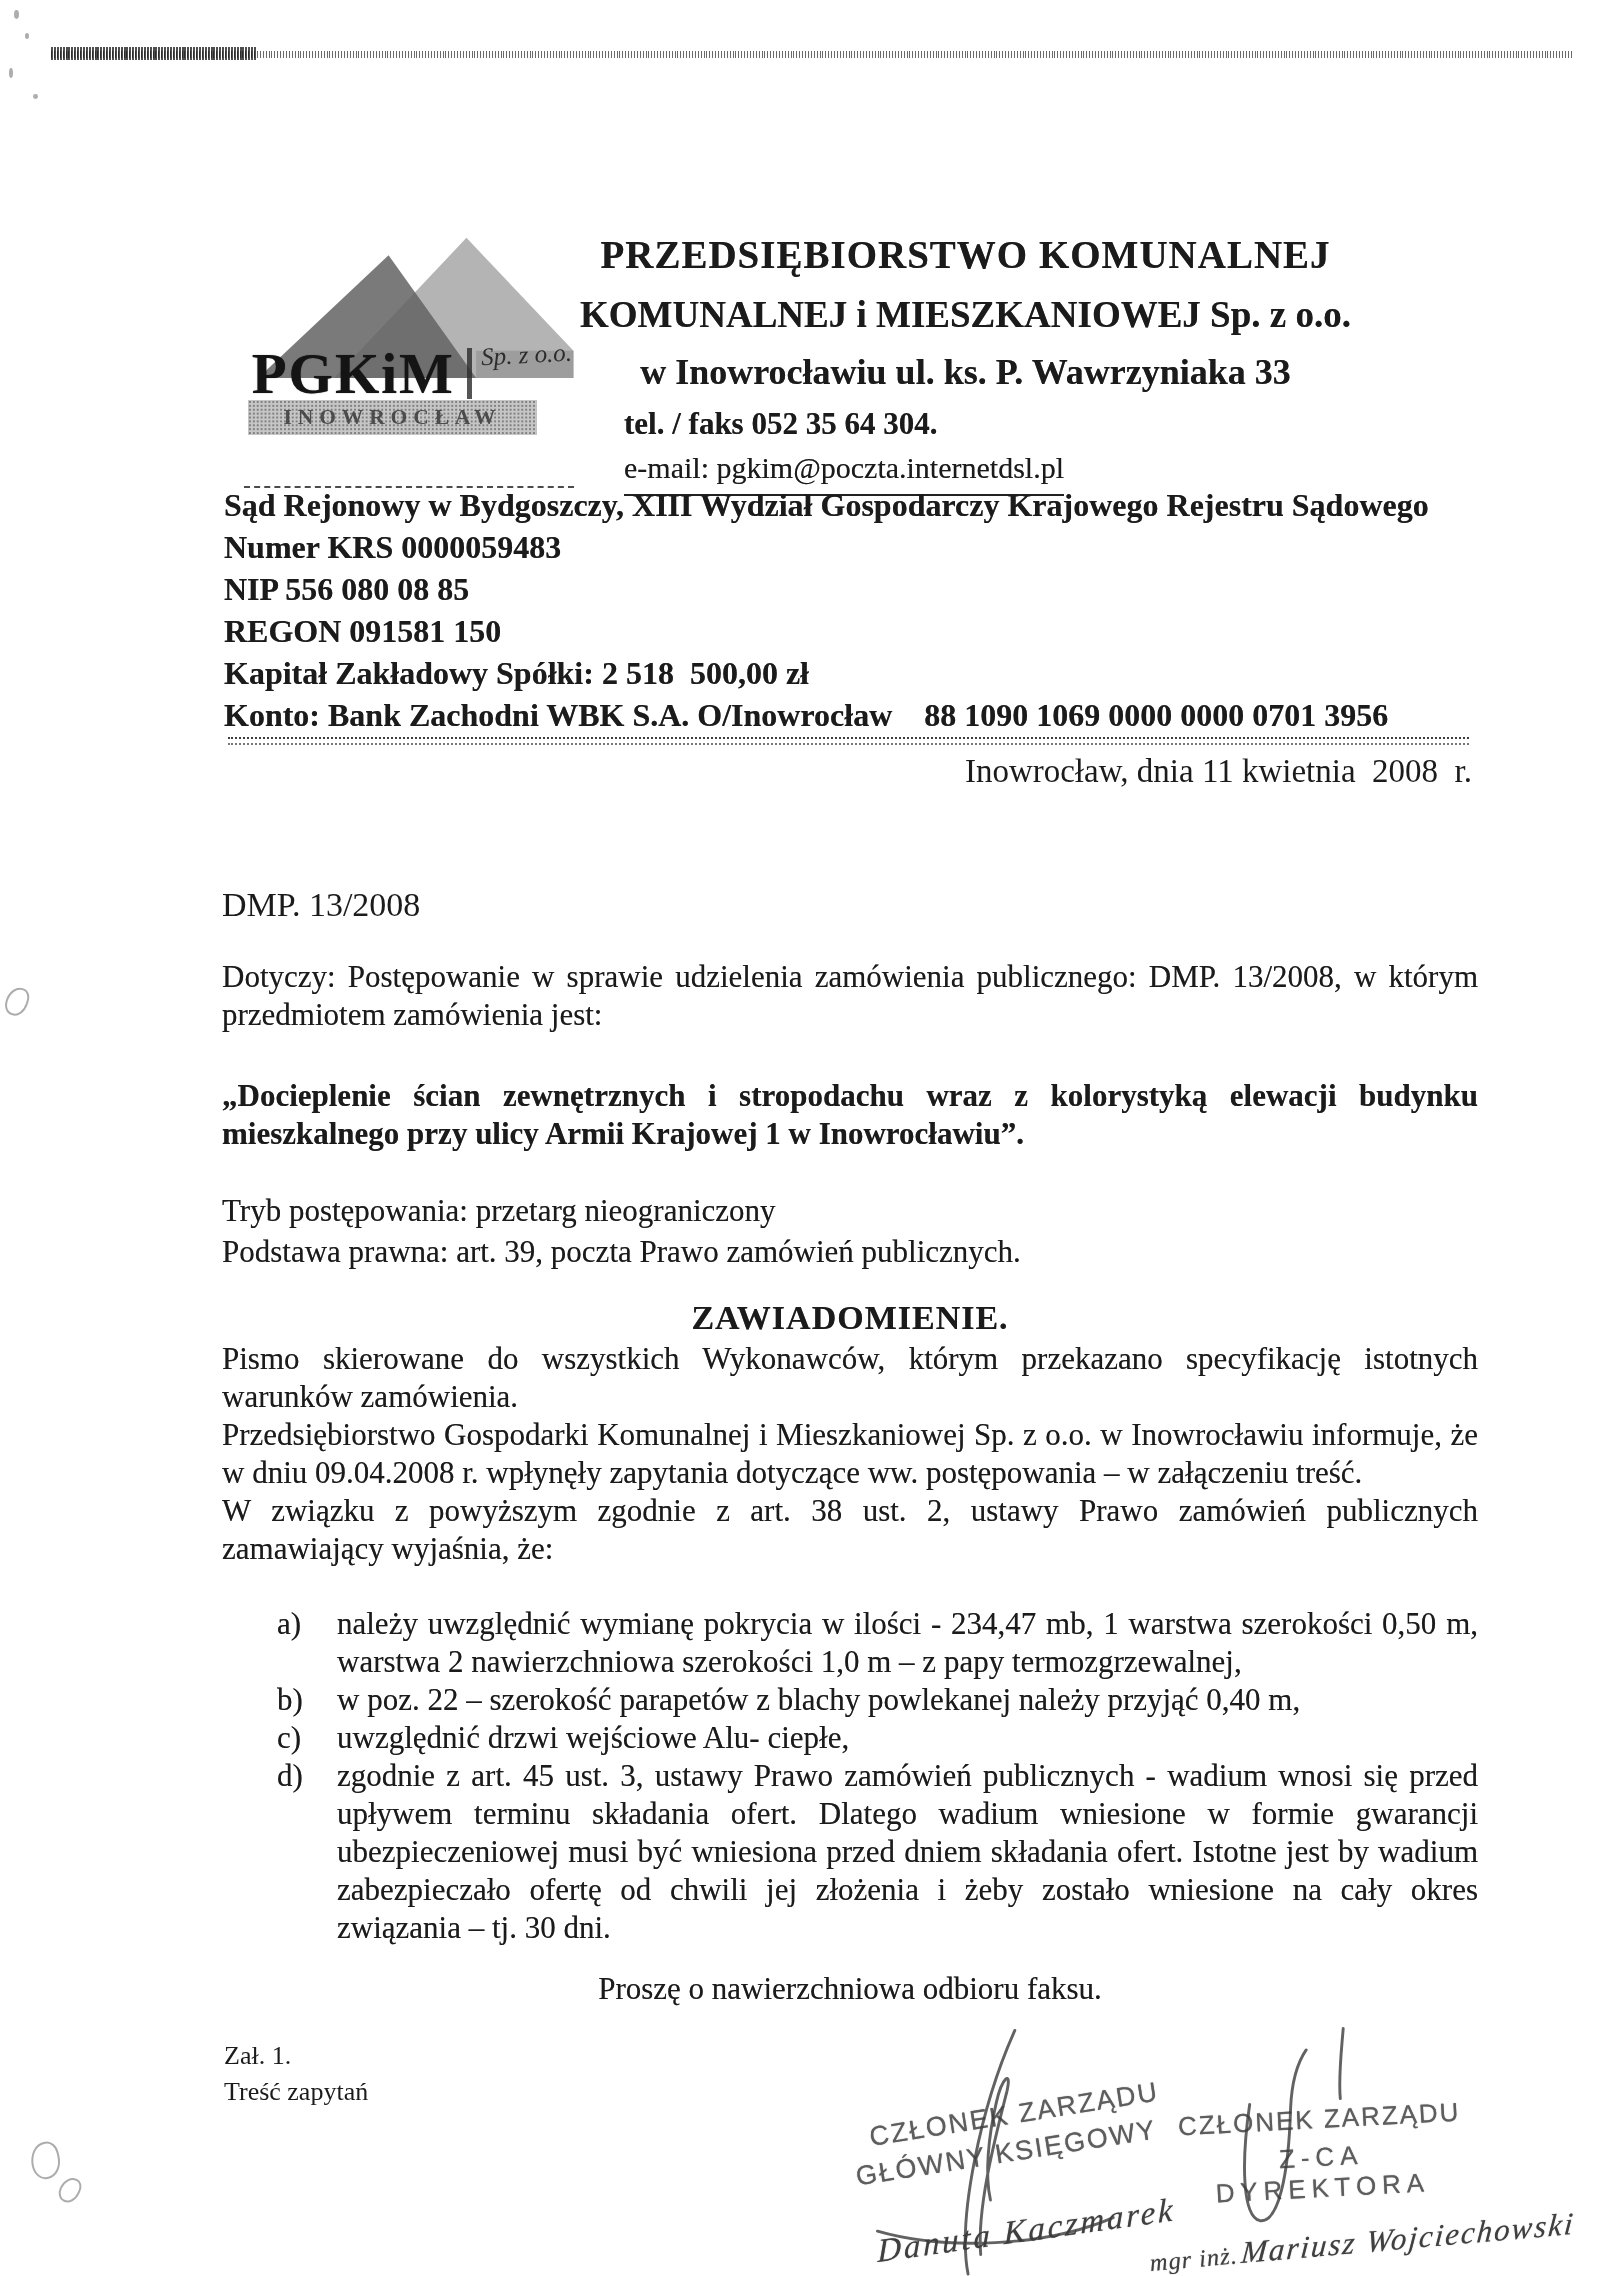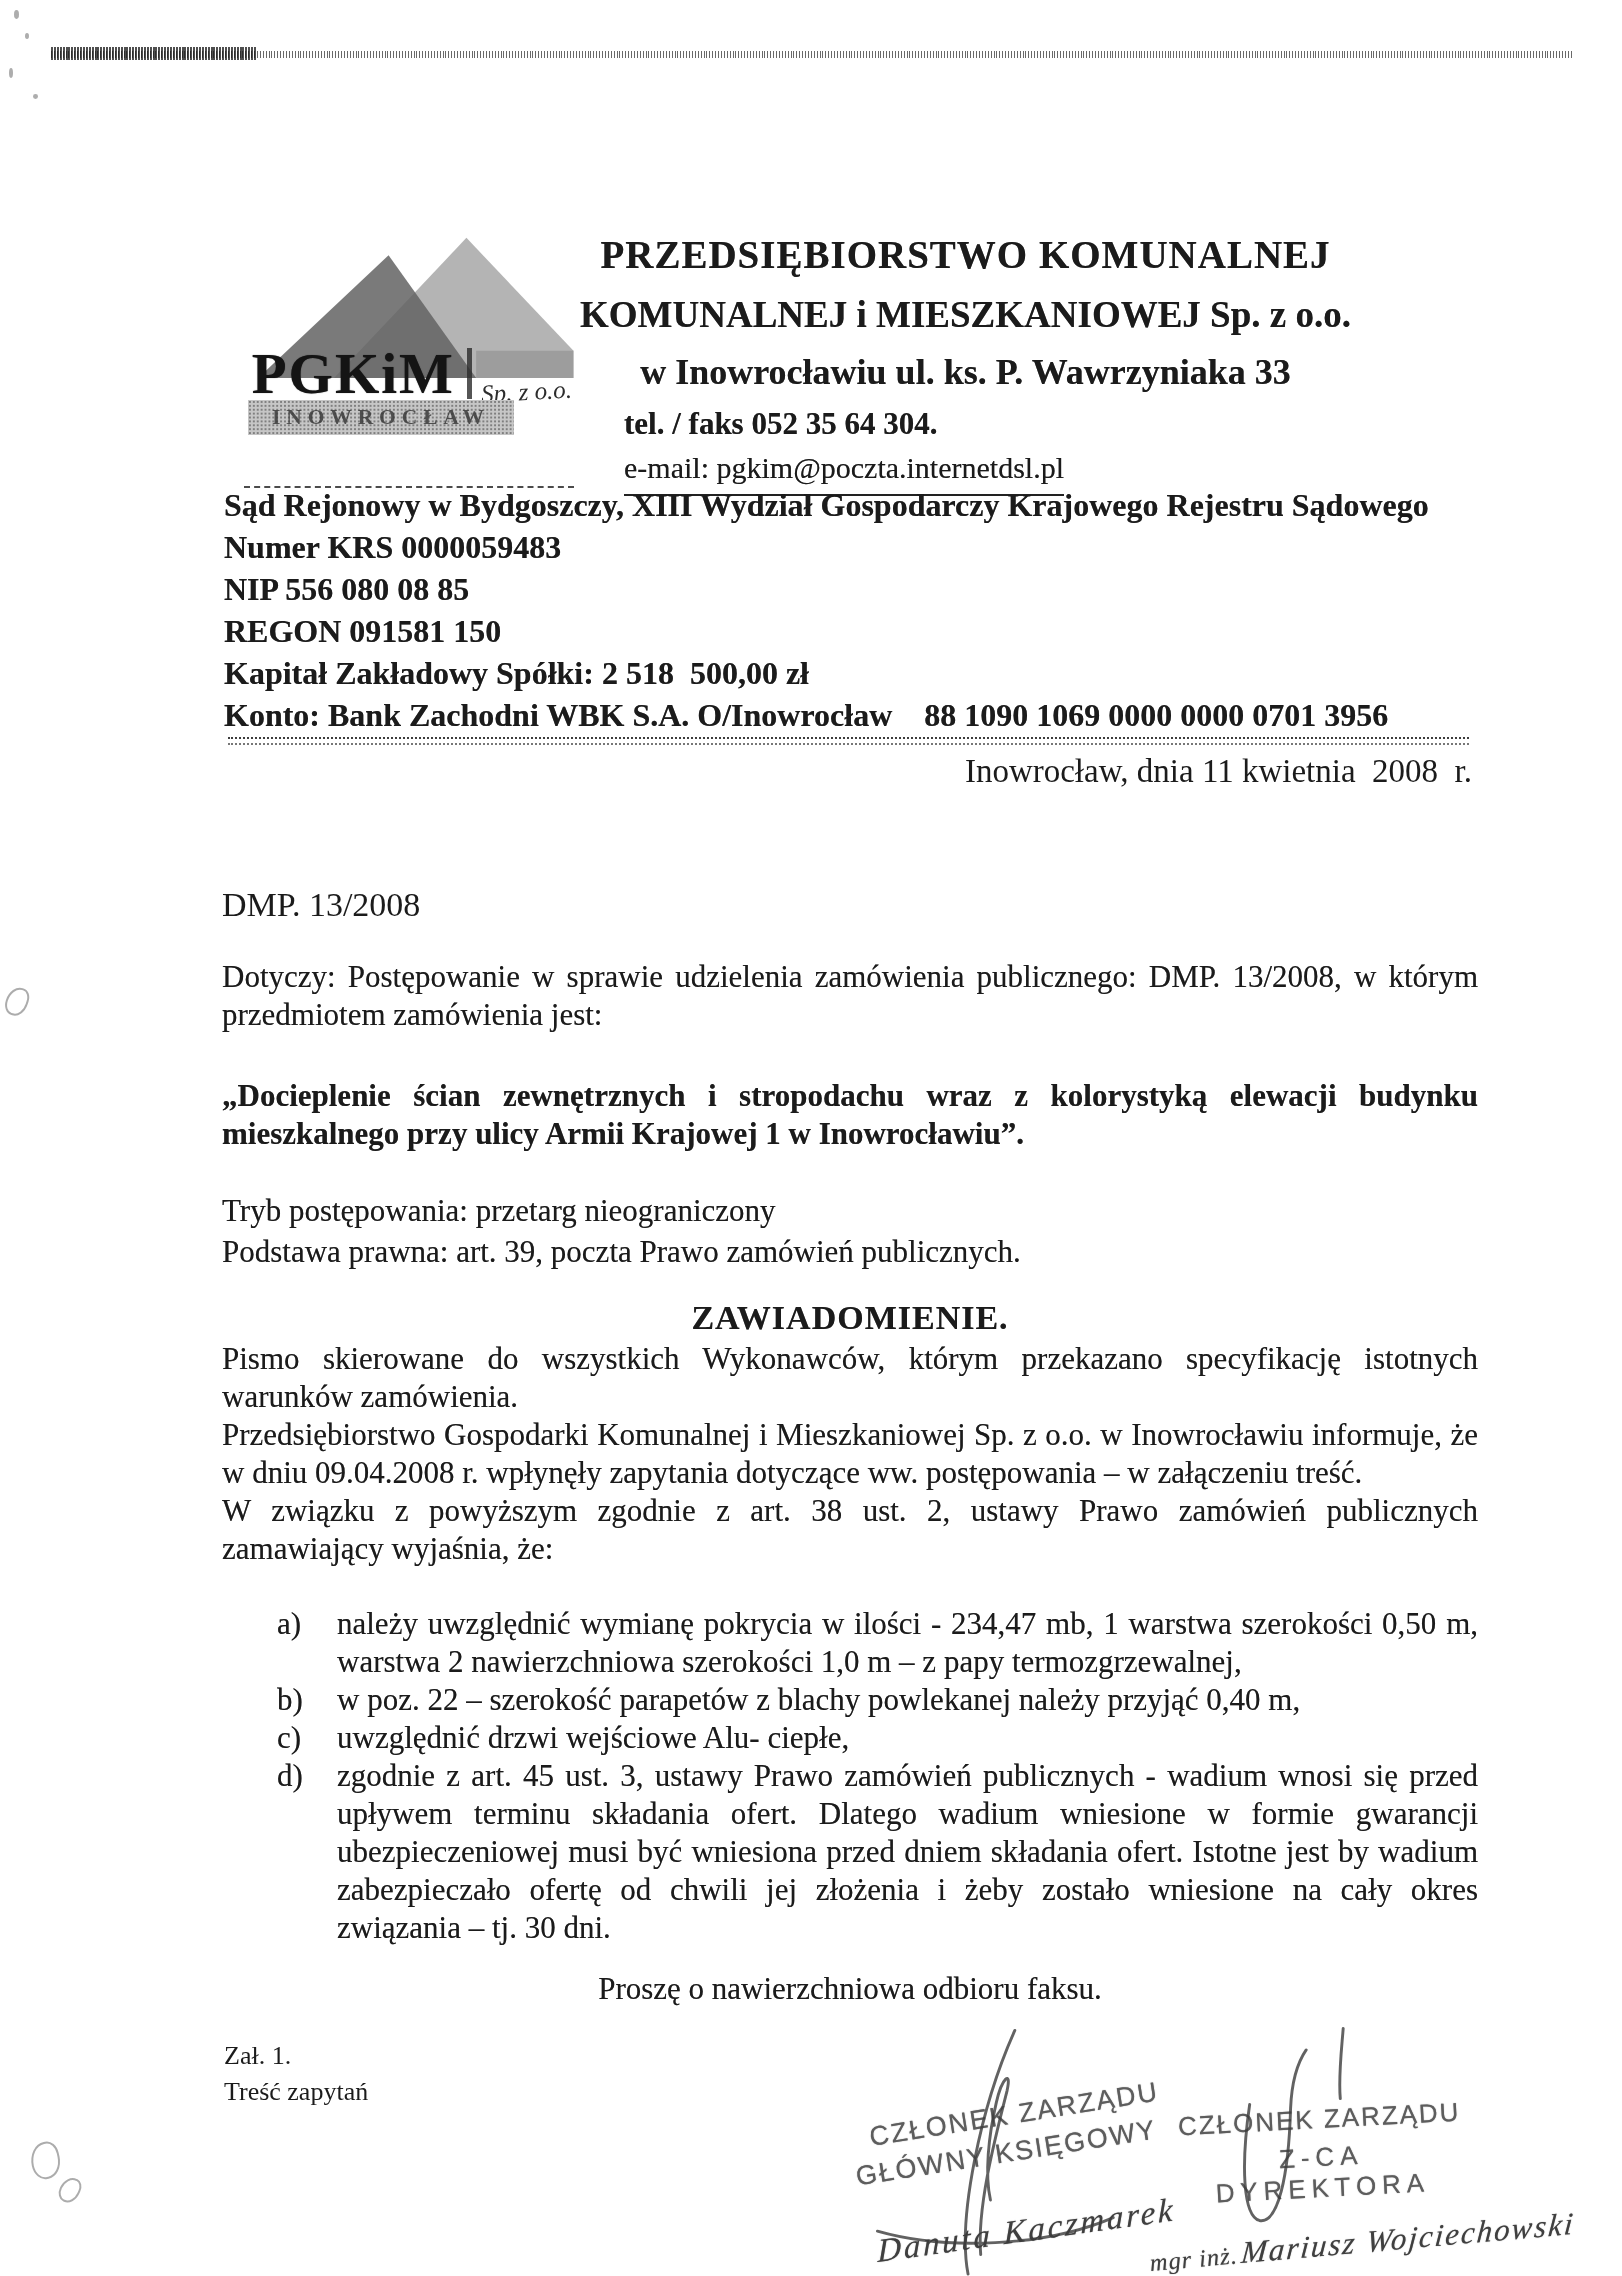--- a/index.html
+++ b/index.html
@@ -20,29 +20,29 @@
     position:absolute; top:47px; left:51px; width:205px; height:12.7px;
     background-image:repeating-linear-gradient(90deg, rgba(25,25,25,.9) 0 2px, transparent 2px 2.9px);
     opacity:.85;
   }
   .speck { position:absolute; background:#6a6a6a; border-radius:50%; opacity:.55; }
   .scribble { position:absolute; border:2px solid rgba(90,90,90,.5); border-radius:60% 40% 55% 45%; background:transparent; }
 
   
   .logo { position:absolute; left:244px; top:232px; width:330px; height:265px; }
   .logo-mountains { position:absolute; left:0; top:0; }
-  .logo-textrow { position:absolute; left:7.8px; top:109px; display:flex; align-items:flex-end; }
+  .logo-textrow { position:absolute; left:7.8px; top:109px; display:flex; align-items:flex-start; }
   .logo-acronym {
     font-size:57px; font-weight:bold; letter-spacing:2px; color:#141414;
     text-shadow:0 0 1px rgba(0,0,0,.6);
   }
   .logo-bar { width:4.9px; height:51px; background:#2a2a2a; margin:0 9.8px 0 11.7px; align-self:center; opacity:.8; }
   .logo-suffix { font-style:italic; font-size:25px; color:#2c2c2c; transform:rotate(-3deg); }
   .logo-cityband {
-    position:absolute; left:3.9px; top:168px; width:266px; height:35px;
+    position:absolute; left:3.9px; top:168px; width:289px; height:35px;
     background-color:#c6c6c6;
     background-image:radial-gradient(#7f7f7f 1px, transparent 1.2px);
     background-size:3.9px 3.9px;
     display:flex; align-items:center; justify-content:center;
   }
   .logo-city { font-size:21.5px; font-weight:bold; letter-spacing:5.9px; color:#3a3a3a; opacity:.85; }
   .logo-dash { position:absolute; left:0; top:254px; width:330px; border-top:2.9px dashed #2c2c2c; opacity:.85; }
 
   
   .letterhead { position:absolute; left:546px; top:232px; width:839px; text-align:center; }

